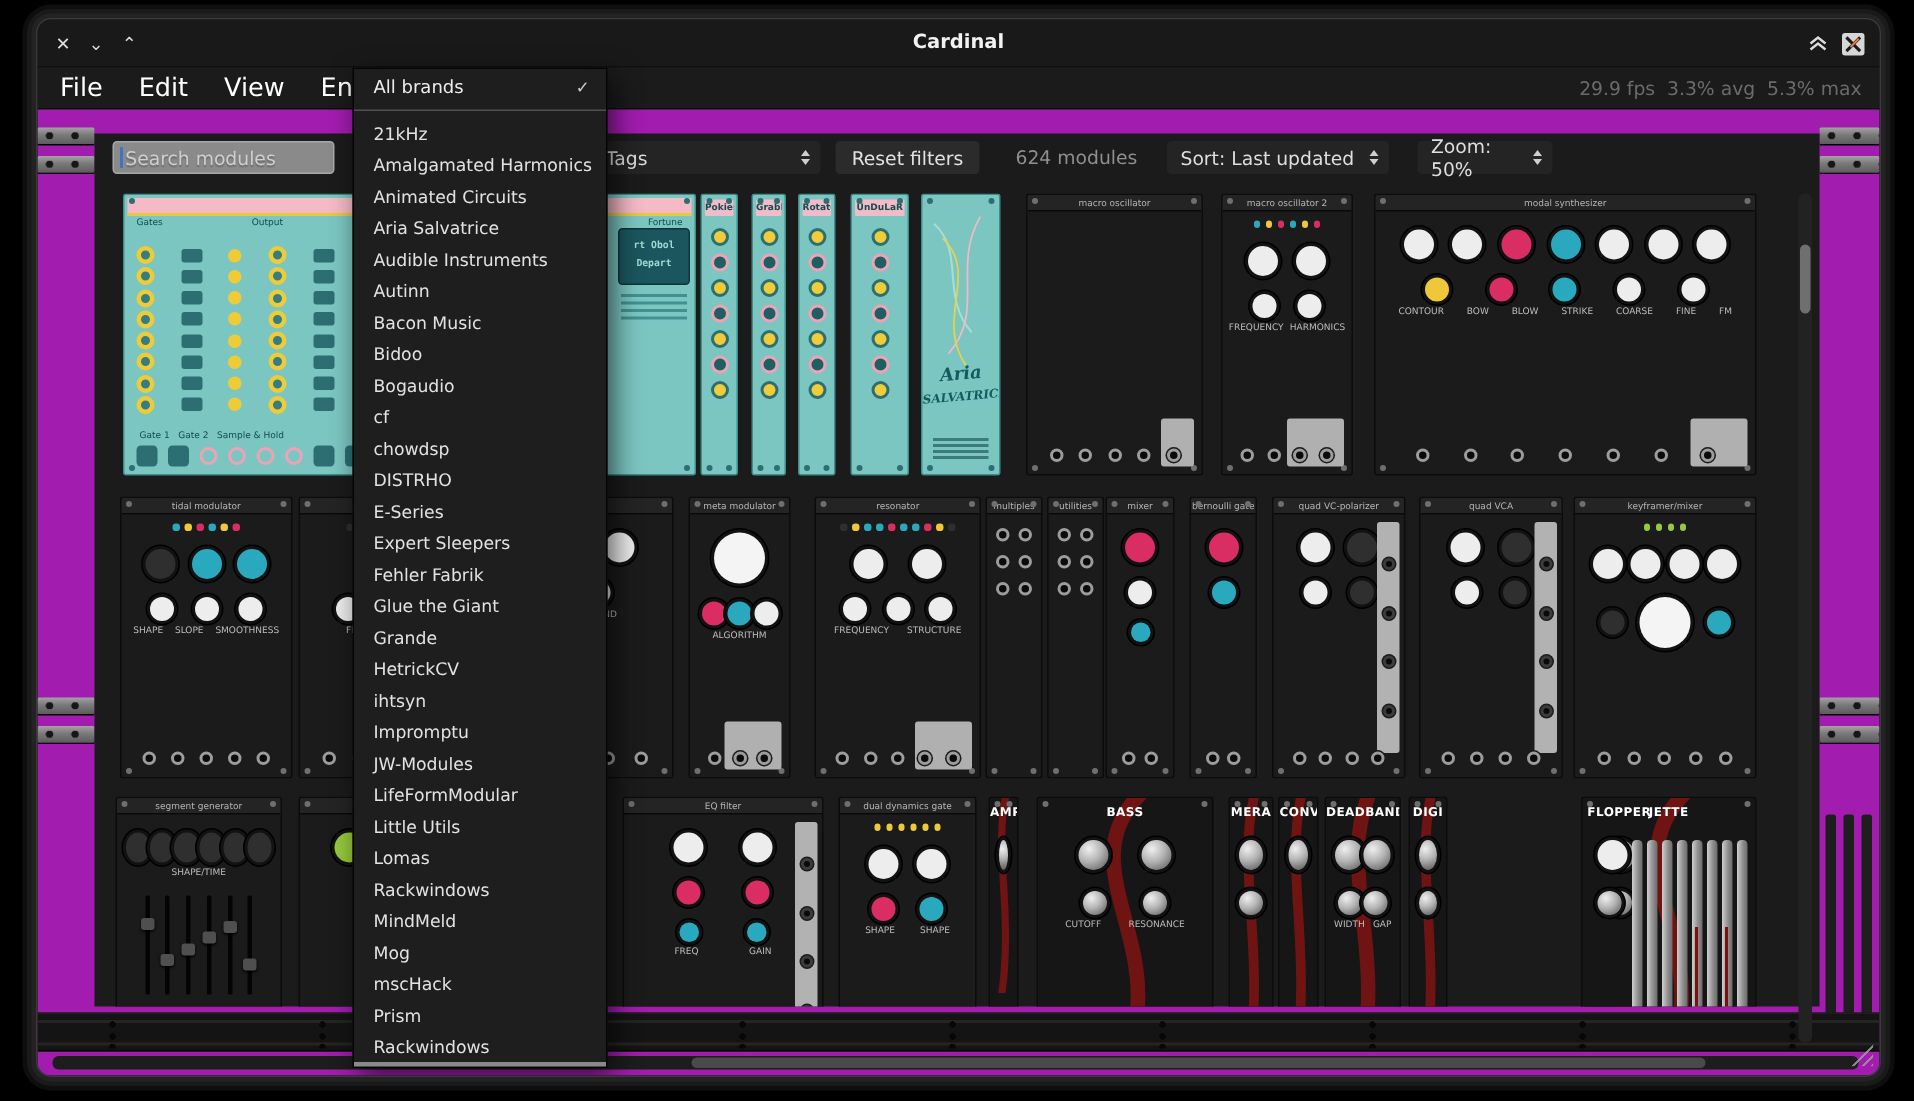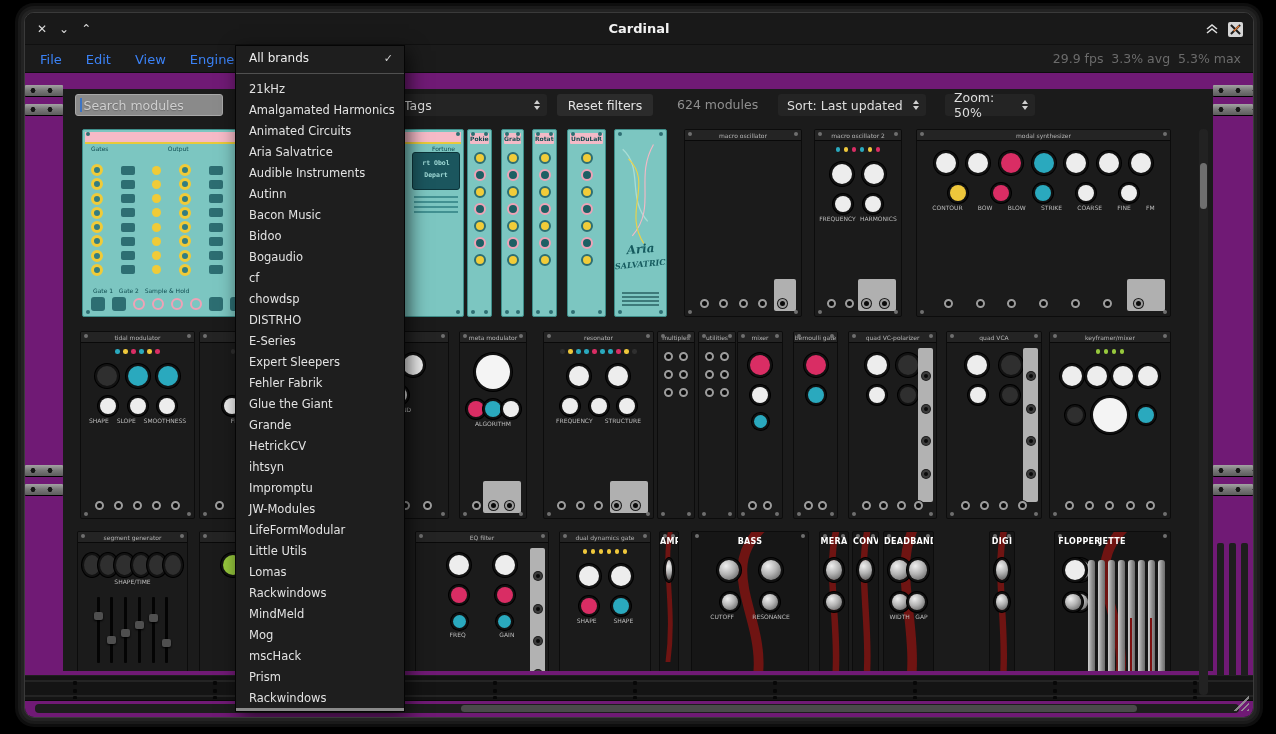--- a/index.html
+++ b/index.html
@@ -13,24 +13,24 @@
   .winctl{position:absolute;left:12px;top:0;height:32px;display:flex;align-items:center;gap:12px;
     color:#dcdcdc;font-size:12px}
   .winctl span{cursor:default}
   .wtitle{position:absolute;left:0;right:0;top:0;height:32px;line-height:32px;text-align:center;
     color:#f2f2f2;font-weight:bold;font-size:13px}
   .tb-icons{position:absolute;right:10px;top:0;height:32px;display:flex;align-items:center;gap:9px}
   .chev2{width:14px;height:14px}
   .xlogo{width:15px;height:15px;background:#d6d6d6;border-radius:2px;display:flex;align-items:center;justify-content:center}
   .menubar{position:absolute;left:0;top:32px;right:0;height:28px;background:#1b1b1b;border-bottom:1px solid #0c0c0c}
   .menu-items{display:flex;gap:24px;padding-left:15px;height:28px;align-items:center}
-  .menu-item{color:#3b82f6;font-size:13px}
+  .menu-item{color:#ffffff;font-size:17px}
   .stats{position:absolute;right:12px;top:0;height:28px;line-height:28px;color:#6b6b6b;font-size:12.5px;white-space:pre}
   
-  .rack{position:absolute;left:0;top:60px;right:0;bottom:0;background:#701a75}
+  .rack{position:absolute;left:0;top:60px;right:0;bottom:0;background:#a21caf}
   .rail{position:absolute;height:11px;background:linear-gradient(180deg,#a3a3a3,#7a7a7a 45%,#5c5c5c);
     border-radius:1px;background-size:auto;box-shadow:0 1px 0 #000}
   .rail .holes{position:absolute;inset:0;background:radial-gradient(circle 2.5px at 8px 50%,#161616 2.4px,transparent 2.6px);
     background-size:17px 100%;background-repeat:repeat-x}
   .botstrip{position:absolute;left:0;right:0;top:602px;height:26px;background:#141414;
     border-top:1px solid #1f1f1f;border-bottom:1px solid #090909}
   .botstrip .line{position:absolute;left:0;right:0;height:2px;background:#242424}
   .dotcol{position:absolute;top:3px;width:8px;height:20px;
     background:radial-gradient(circle 2px at 50% 4px,#070707 2px,transparent 2.4px),
                radial-gradient(circle 2px at 50% 12px,#070707 2px,transparent 2.4px),
@@ -1120,21 +1120,21 @@
                 <span class="knob silver"></span>
               </div>
               <div class="lrow">
                 <span>WIDTH</span>
                 <span>GAP</span>
               </div>
             </div>
             <span class="scr" style="left: 3px; top: 2px;"></span>
             <span class="scr" style="right: 3px; top: 2px;"></span>
           </div>
-          <div class="module aut" style="left: 918px; width: 26px;">
+          <div class="module aut" style="left: 868px; width: 26px;">
             <svg class="ribbon" viewBox="0 0 26 188" preserveAspectRatio="none">
               <path d="M 15.6 -4 C 3.12 50, 22.88 110, 10.92 192" fill="none" stroke="#6f1412" stroke-width="7"></path>
             </svg>
             <div class="aut-title">DIGI</div>
             <div class="m-body">
               <div class="krow kr0">
                 <span class="knob silver"></span>
               </div>
               <div class="krow kr1">
                 <span class="knob silver"></span>

